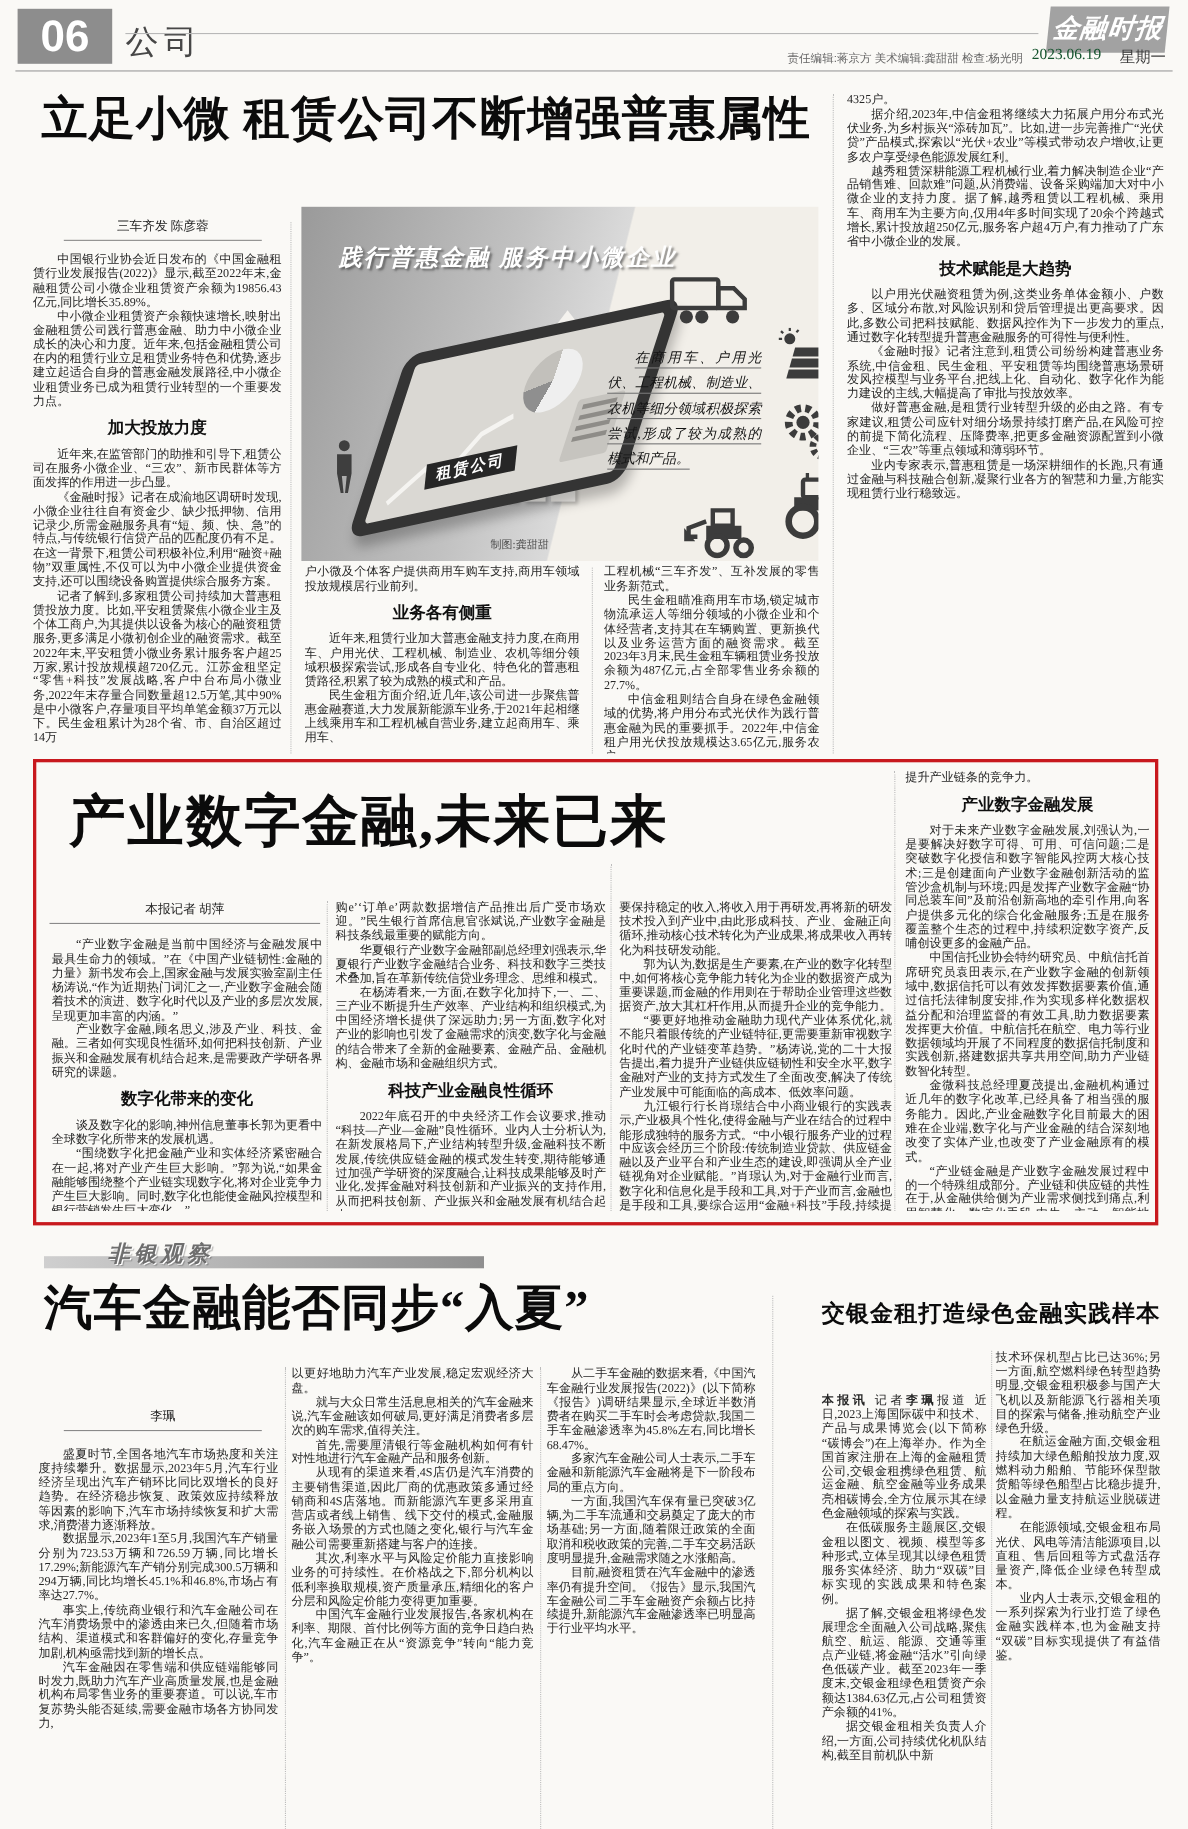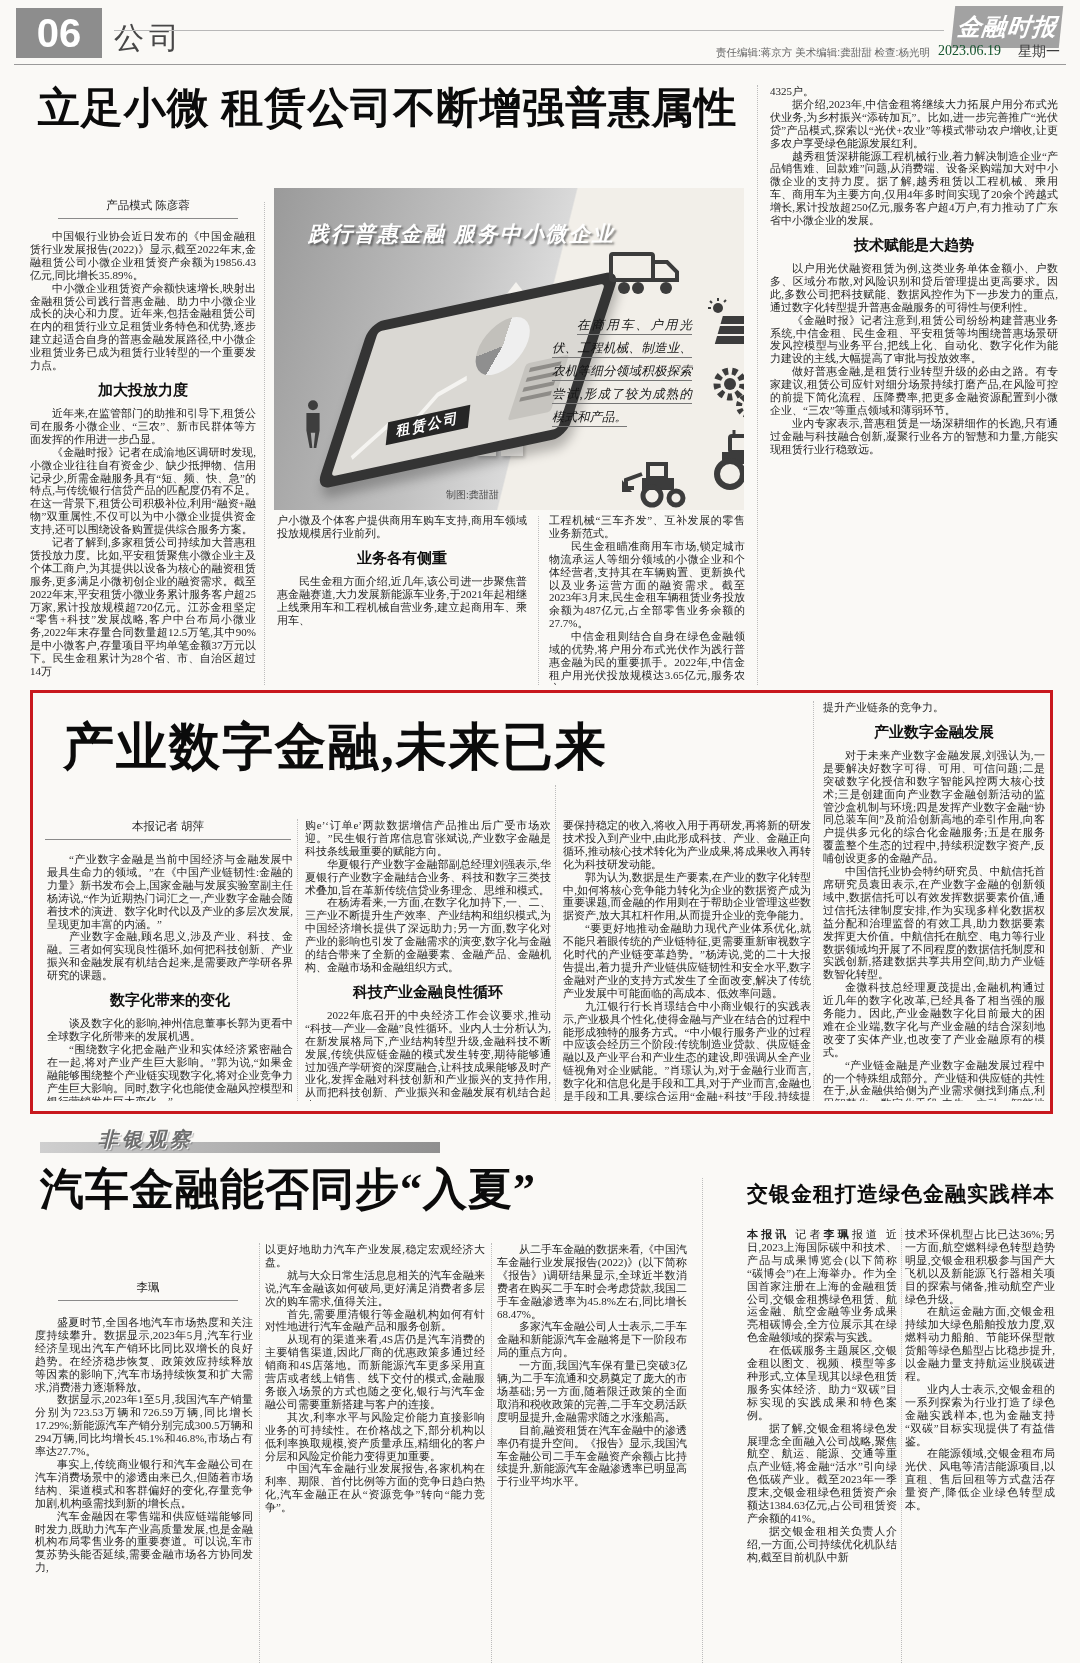--- a/index.html
+++ b/index.html
@@ -64,32 +64,33 @@
 <div class="abs pgnum">06</div>
 <div class="abs section">公司</div>
 <div class="abs hline1"></div>
 <div class="abs masthead">金融时报</div>
 <div class="abs credits">责任编辑:蒋京方 美术编辑:龚甜甜 检查:杨光明</div>
 <div class="abs date">2023.06.19</div>
 <div class="abs weekday">星期一</div>
 <div class="abs hline2"></div>
 
 <div class="abs headline" style="left:30px;top:80px;width:715px;font-size:42px;text-align:center;">立足小微 租赁公司不断增强普惠属性</div>
-<div class="abs byline" style="left:58px;top:198px;width:180px;">产品模式 陈彦蓉</div>
+<div class="abs byline" style="left:58px;top:198px;width:180px;">三车齐发 陈彦蓉</div>
 <div class="abs col" style="left:30px;top:230px;width:226px;height:455px;">
     <p>中国银行业协会近日发布的《中国金融租赁行业发展报告(2022)》显示,截至2022年末,金融租赁公司小微企业租赁资产余额为19856.43亿元,同比增长35.89%。</p>
     <p>中小微企业租赁资产余额快速增长,映射出金融租赁公司践行普惠金融、助力中小微企业成长的决心和力度。近年来,包括金融租赁公司在内的租赁行业立足租赁业务特色和优势,逐步建立起适合自身的普惠金融发展路径,中小微企业租赁业务已成为租赁行业转型的一个重要发力点。</p>
     <h4 class="sub">加大投放力度</h4>
     <p>近年来,在监管部门的助推和引导下,租赁公司在服务小微企业、“三农”、新市民群体等方面发挥的作用进一步凸显。</p>
     <p>《金融时报》记者在成渝地区调研时发现,小微企业往往自有资金少、缺少抵押物、信用记录少,所需金融服务具有“短、频、快、急”的特点,与传统银行信贷产品的匹配度仍有不足。在这一背景下,租赁公司积极补位,利用“融资+融物”双重属性,不仅可以为中小微企业提供资金支持,还可以围绕设备购置提供综合服务方案。</p>
     <p>记者了解到,多家租赁公司持续加大普惠租赁投放力度。比如,平安租赁聚焦小微企业主及个体工商户,为其提供以设备为核心的融资租赁服务,更多满足小微初创企业的融资需求。截至2022年末,平安租赁小微业务累计服务客户超25万家,累计投放规模超720亿元。江苏金租坚定“零售+科技”发展战略,客户中台布局小微业务,2022年末存量合同数量超12.5万笔,其中90%是中小微客户,存量项目平均单笔金额37万元以下。民生金租累计为28个省、市、自治区超过14万</p>
   </div>
 <div class="abs col" style="left:277px;top:514px;width:250px;height:171px;">
     <p class="cont">户小微及个体客户提供商用车购车支持,商用车领域投放规模居行业前列。</p>
     <h4 class="sub">业务各有侧重</h4>
+    <p>近年来,租赁行业加大普惠金融支持力度,在商用车、户用光伏、工程机械、制造业、农机等细分领域积极探索尝试,形成各自专业化、特色化的普惠租赁路径,积累了较为成熟的模式和产品。</p>
     <p>民生金租方面介绍,近几年,该公司进一步聚焦普惠金融赛道,大力发展新能源车业务,于2021年起相继上线乘用车和工程机械自营业务,建立起商用车、乘用车、</p>
   </div>
 <div class="abs col" style="left:549px;top:514px;width:196px;height:171px;">
     <p class="cont">工程机械“三车齐发”、互补发展的零售业务新范式。</p>
     <p>民生金租瞄准商用车市场,锁定城市物流承运人等细分领域的小微企业和个体经营者,支持其在车辆购置、更新换代以及业务运营方面的融资需求。截至2023年3月末,民生金租车辆租赁业务投放余额为487亿元,占全部零售业务余额的27.7%。</p>
     <p>中信金租则结合自身在绿色金融领域的优势,将户用分布式光伏作为践行普惠金融为民的重要抓手。2022年,中信金租户用光伏投放规模达3.65亿元,服务农户</p>
   </div>
 <div class="abs col" style="left:770px;top:85px;width:288px;height:600px;">
     <p class="cont">4325户。</p>
     <p>据介绍,2023年,中信金租将继续大力拓展户用分布式光伏业务,为乡村振兴“添砖加瓦”。比如,进一步完善推广“光伏贷”产品模式,探索以“光伏+农业”等模式带动农户增收,让更多农户享受绿色能源发展红利。</p>
@@ -247,26 +248,26 @@
     <p>多家汽车金融公司人士表示,二手车金融和新能源汽车金融将是下一阶段布局的重点方向。</p>
     <p>一方面,我国汽车保有量已突破3亿辆,为二手车流通和交易奠定了庞大的市场基础;另一方面,随着限迁政策的全面取消和税收政策的完善,二手车交易活跃度明显提升,金融需求随之水涨船高。</p>
     <p>目前,融资租赁在汽车金融中的渗透率仍有提升空间。《报告》显示,我国汽车金融公司二手车金融资产余额占比持续提升,新能源汽车金融渗透率已明显高于行业平均水平。</p>
   </div>
 <div class="rule-v" style="left:259px;top:1243px;height:420px;"></div>
 <div class="rule-v" style="left:491px;top:1243px;height:420px;"></div>
 <div class="rule-v" style="left:702px;top:1178px;height:485px;"></div>
 
 <div class="abs headline" style="left:745px;top:1180px;width:312px;font-size:21px;text-align:center;">交银金租打造绿色金融实践样本</div>
 <div class="abs col" style="left:747px;top:1228px;width:150px;height:435px;font-size:11px;">
-  <p class="lead" style="text-indent:0;"><b>本报讯</b> <span>记者</span><b>李珮</b><span>报道</span>&nbsp;<span>近日,2023上海国际碳中和技术、产品与成果博览会(以下简称“碳博会”)在上海举办。作为全国首家注册在上海的金融租赁公司,交银金租携绿色租赁、航运金融、航空金融等业务成果亮相碳博会,全方位展示其在绿色金融领域的探索与实践。</span></p>
+  <p class="lead" style="text-indent:0;margin-top:39px;"><b>本报讯</b> <span>记者</span><b>李珮</b><span>报道</span>&nbsp;<span>近日,2023上海国际碳中和技术、产品与成果博览会(以下简称“碳博会”)在上海举办。作为全国首家注册在上海的金融租赁公司,交银金租携绿色租赁、航运金融、航空金融等业务成果亮相碳博会,全方位展示其在绿色金融领域的探索与实践。</span></p>
   <div>
       <p>在低碳服务主题展区,交银金租以图文、视频、模型等多种形式,立体呈现其以绿色租赁服务实体经济、助力“双碳”目标实现的实践成果和特色案例。</p>
       <p>据了解,交银金租将绿色发展理念全面融入公司战略,聚焦航空、航运、能源、交通等重点产业链,将金融“活水”引向绿色低碳产业。截至2023年一季度末,交银金租绿色租赁资产余额达1384.63亿元,占公司租赁资产余额的41%。</p>
       <p>据交银金租相关负责人介绍,一方面,公司持续优化机队结构,截至目前机队中新</p>
     </div>
 </div>
 <div class="abs col" style="left:905px;top:1228px;width:150px;height:435px;">
     <p class="cont">技术环保机型占比已达36%;另一方面,航空燃料绿色转型趋势明显,交银金租积极参与国产大飞机以及新能源飞行器相关项目的探索与储备,推动航空产业绿色升级。</p>
     <p>在航运金融方面,交银金租持续加大绿色船舶投放力度,双燃料动力船舶、节能环保型散货船等绿色船型占比稳步提升,以金融力量支持航运业脱碳进程。</p>
+    <p>在能源领域,交银金租布局光伏、风电等清洁能源项目,以直租、售后回租等方式盘活存量资产,降低企业绿色转型成本。</p>
     <p>业内人士表示,交银金租的一系列探索为行业打造了绿色金融实践样本,也为金融支持“双碳”目标实现提供了有益借鉴。</p>
-    <p>在能源领域,交银金租布局光伏、风电等清洁能源项目,以直租、售后回租等方式盘活存量资产,降低企业绿色转型成本。</p>
   </div>
 <div class="rule-v" style="left:901px;top:1228px;height:435px;"></div>
 
 </body></html>

